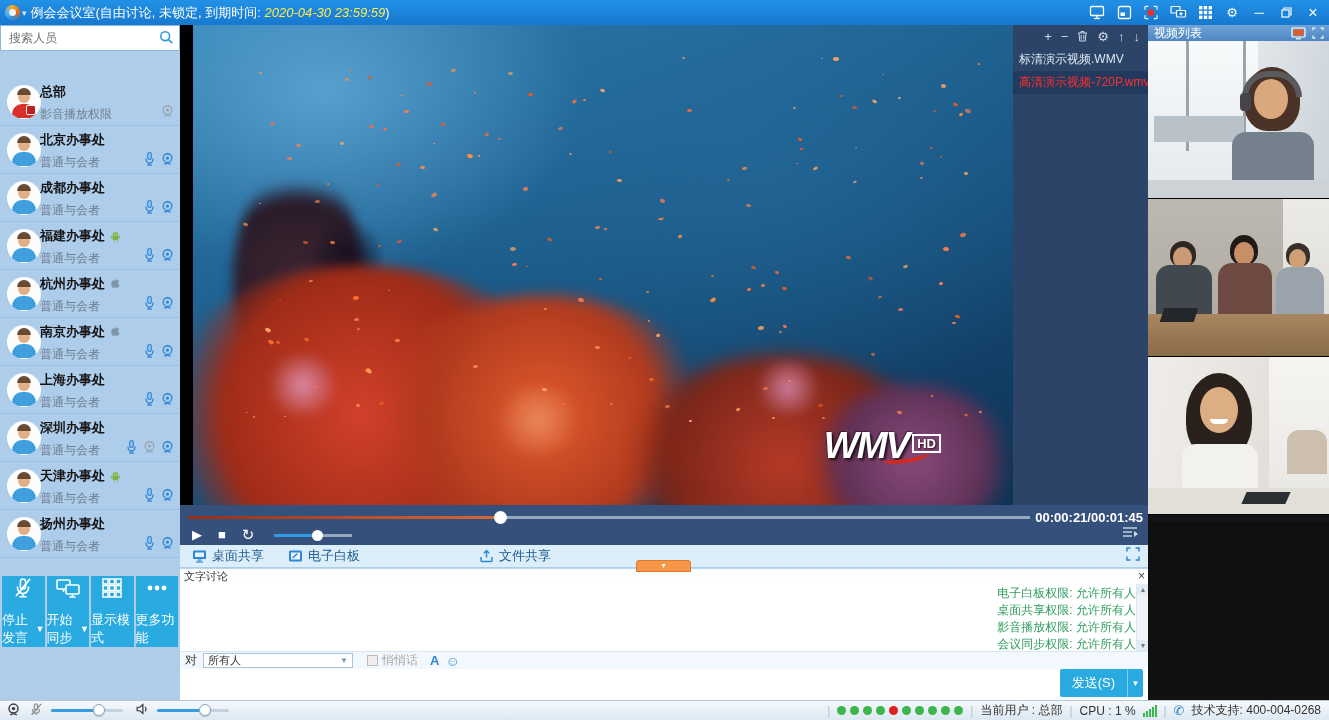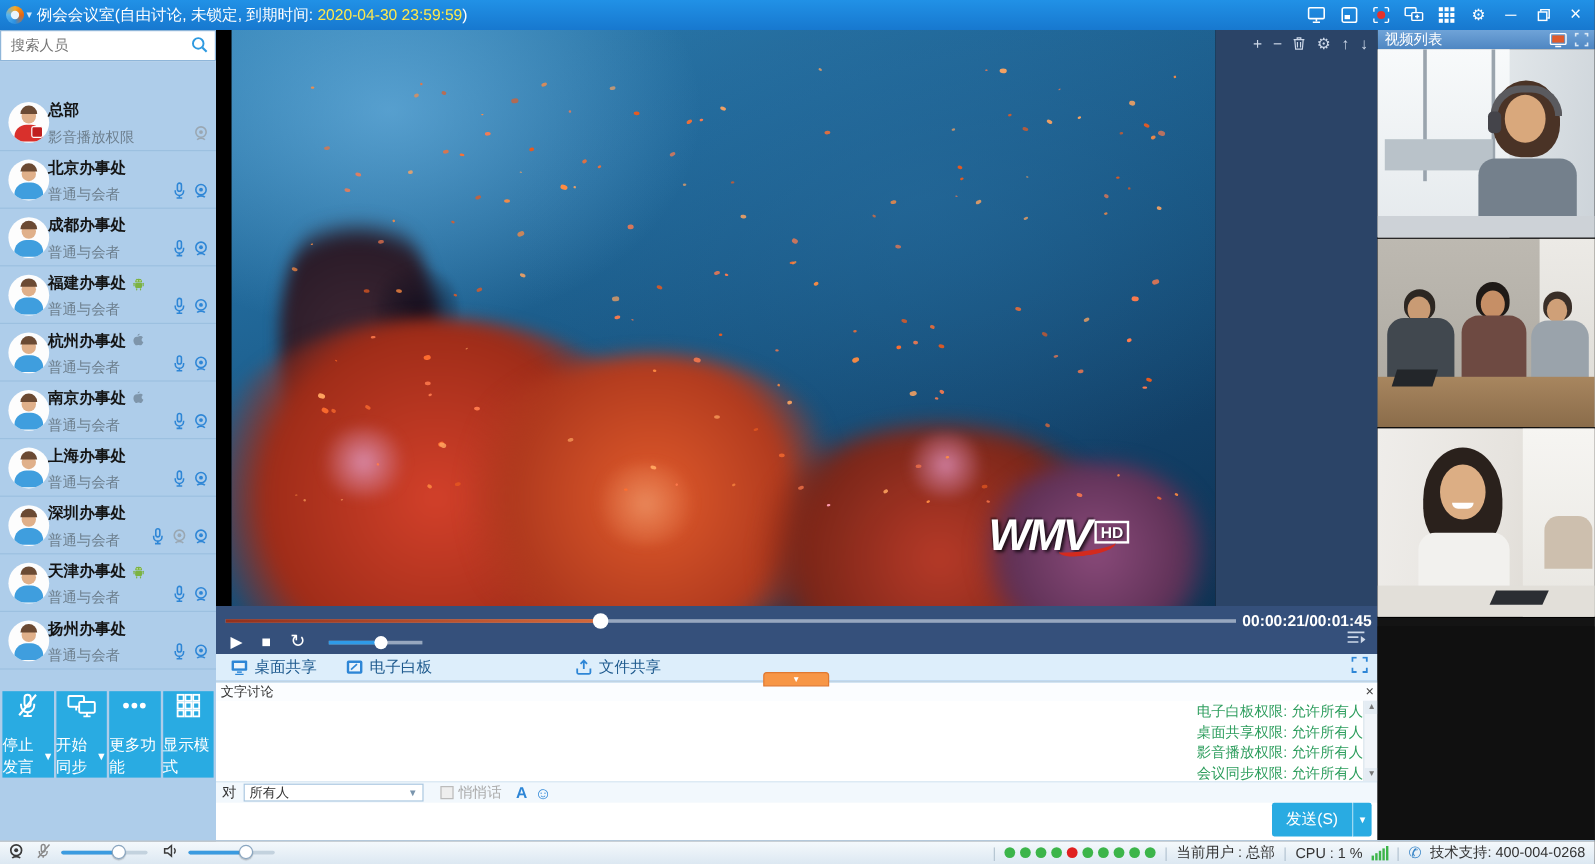--- a/index.html
+++ b/index.html
@@ -7,21 +7,21 @@
   .app { position:relative; width:1329px; height:720px; background:#000; }
 
   
   .titlebar { position:absolute; left:0; top:0; width:1329px; height:25px;
     background:linear-gradient(#2191e6,#1778cf); display:flex; align-items:center; color:#fff; font-size:13px; }
   .logo { width:15px; height:15px; border-radius:50%; margin:0 2px 0 5px;
     background:conic-gradient(#f7a823,#e8650f,#2b8fe0,#57b6f2,#f7a823); position:relative; }
   .logo::after { content:""; position:absolute; left:4px; top:4px; width:7px; height:7px; border-radius:50%; background:#eaf4fb; }
   .logo-chev { color:#cfe6f8; font-size:9px; margin-right:4px; }
   .tb-title { white-space:nowrap; }
-  .tb-time { color:#ffe94d; }
+  .tb-time { color:#ffe94d;font-style:italic; }
   .tb-icons { margin-left:auto; display:flex; align-items:center; gap:7px; padding-right:6px; }
   .tbi { width:20px; height:18px; display:flex; align-items:center; justify-content:center; cursor:default; }
   .tbi svg { display:block; }
   .tbi.text { color:#fff; font-size:13px; }
 
   
   .sidebar { position:absolute; left:0; top:25px; width:180px; height:675px; background:#aecdea; }
   .sb-header { height:27px; background:#c6ddf2; border-bottom:1px solid #9cc0e0; color:#1c1c1c;
     font-weight:bold; font-size:13px; display:flex; align-items:center; padding-left:8px; }
   .sb-search { height:26px; background:#c6ddf2; position:relative; border-bottom:1px solid #9cc0e0; }
@@ -575,47 +575,47 @@
               <rect x="11" y="9" width="13" height="9" rx="1" fill="#29abe2" stroke="#fff" stroke-width="1.6"></rect>
               <line x1="17.5" y1="18" x2="17.5" y2="21" stroke="#fff" stroke-width="1.6"></line>
               <line x1="14.5" y1="21" x2="20.5" y2="21" stroke="#fff" stroke-width="1.6"></line>
             </svg></span>
         <span class="blabel">
             <span>开始同步</span>
             <span class="chev">▼</span>
           </span>
       </div>
       <div class="bigbtn">
-        <span><svg width="26" height="24" viewBox="0 0 26 24">
-              <g fill="#fff">
-                <circle cx="6" cy="12" r="2.4"></circle>
-                <circle cx="13" cy="12" r="2.4"></circle>
-                <circle cx="20" cy="12" r="2.4"></circle>
-              </g>
-            </svg></span>
-        <span class="blabel">
-            <span>更多功能</span>
-          </span>
-      </div>
-      <div class="bigbtn">
         <span><svg width="24" height="24" viewBox="0 0 24 24">
               <g fill="none" stroke="#fff" stroke-width="1.5">
                 <rect x="3" y="3" width="5" height="5"></rect>
                 <rect x="9.5" y="3" width="5" height="5"></rect>
                 <rect x="16" y="3" width="5" height="5"></rect>
                 <rect x="3" y="9.5" width="5" height="5"></rect>
                 <rect x="9.5" y="9.5" width="5" height="5"></rect>
                 <rect x="16" y="9.5" width="5" height="5"></rect>
                 <rect x="3" y="16" width="5" height="5"></rect>
                 <rect x="9.5" y="16" width="5" height="5"></rect>
                 <rect x="16" y="16" width="5" height="5"></rect>
               </g>
             </svg></span>
         <span class="blabel">
             <span>显示模式</span>
+          </span>
+      </div>
+      <div class="bigbtn">
+        <span><svg width="26" height="24" viewBox="0 0 26 24">
+              <g fill="#fff">
+                <circle cx="6" cy="12" r="2.4"></circle>
+                <circle cx="13" cy="12" r="2.4"></circle>
+                <circle cx="20" cy="12" r="2.4"></circle>
+              </g>
+            </svg></span>
+        <span class="blabel">
+            <span>更多功能</span>
           </span>
       </div>
     </div>
   </div>
 
   <div class="main">
     <div class="stage">
       <div class="video">
         <div class="blob" style="left:40px;top:140px;width:130px;height:230px;background:radial-gradient(circle,#3d2633 0%,#2a1b28 60%,transparent 75%);filter:blur(6px);"></div>
         <div class="blob" style="left:120px;top:190px;width:70px;height:90px;background:radial-gradient(circle,#151020 0%,transparent 70%);filter:blur(2px);"></div>
@@ -786,20 +786,28 @@
           <span class="pli">−</span>
           <span class="pli"><svg width="11" height="12" viewBox="0 0 11 12">
                 <path d="M1 3h9M4 3V1.5h3V3M2 3l.7 8h5.6L9 3" fill="none" stroke="#cdd8e8" stroke-width="1"></path>
                 <line x1="4.2" y1="5" x2="4.2" y2="9.5" stroke="#cdd8e8" stroke-width="1"></line>
                 <line x1="6.8" y1="5" x2="6.8" y2="9.5" stroke="#cdd8e8" stroke-width="1"></line>
               </svg></span>
           <span class="pli">⚙</span>
           <span class="pli">↑</span>
           <span class="pli">↓</span>
         </div>
+        <div id="playlist-items">
+            <div class="plitem">
+              <span>标清演示视频.WMV</span>
+            </div>
+            <div class="plitem sel">
+              <span>高清演示视频-720P.wmv</span>
+            </div>
+          </div>
       </div>
     </div>
 
     <div class="controls">
       <div class="seek">
         <div class="seek-fill" style="width: 37%;"></div>
         <div class="seek-handle" style="left: 37%;"></div>
       </div>
       <div class="ptime">00:00:21/00:01:45</div>
       <div class="ctl-row">

